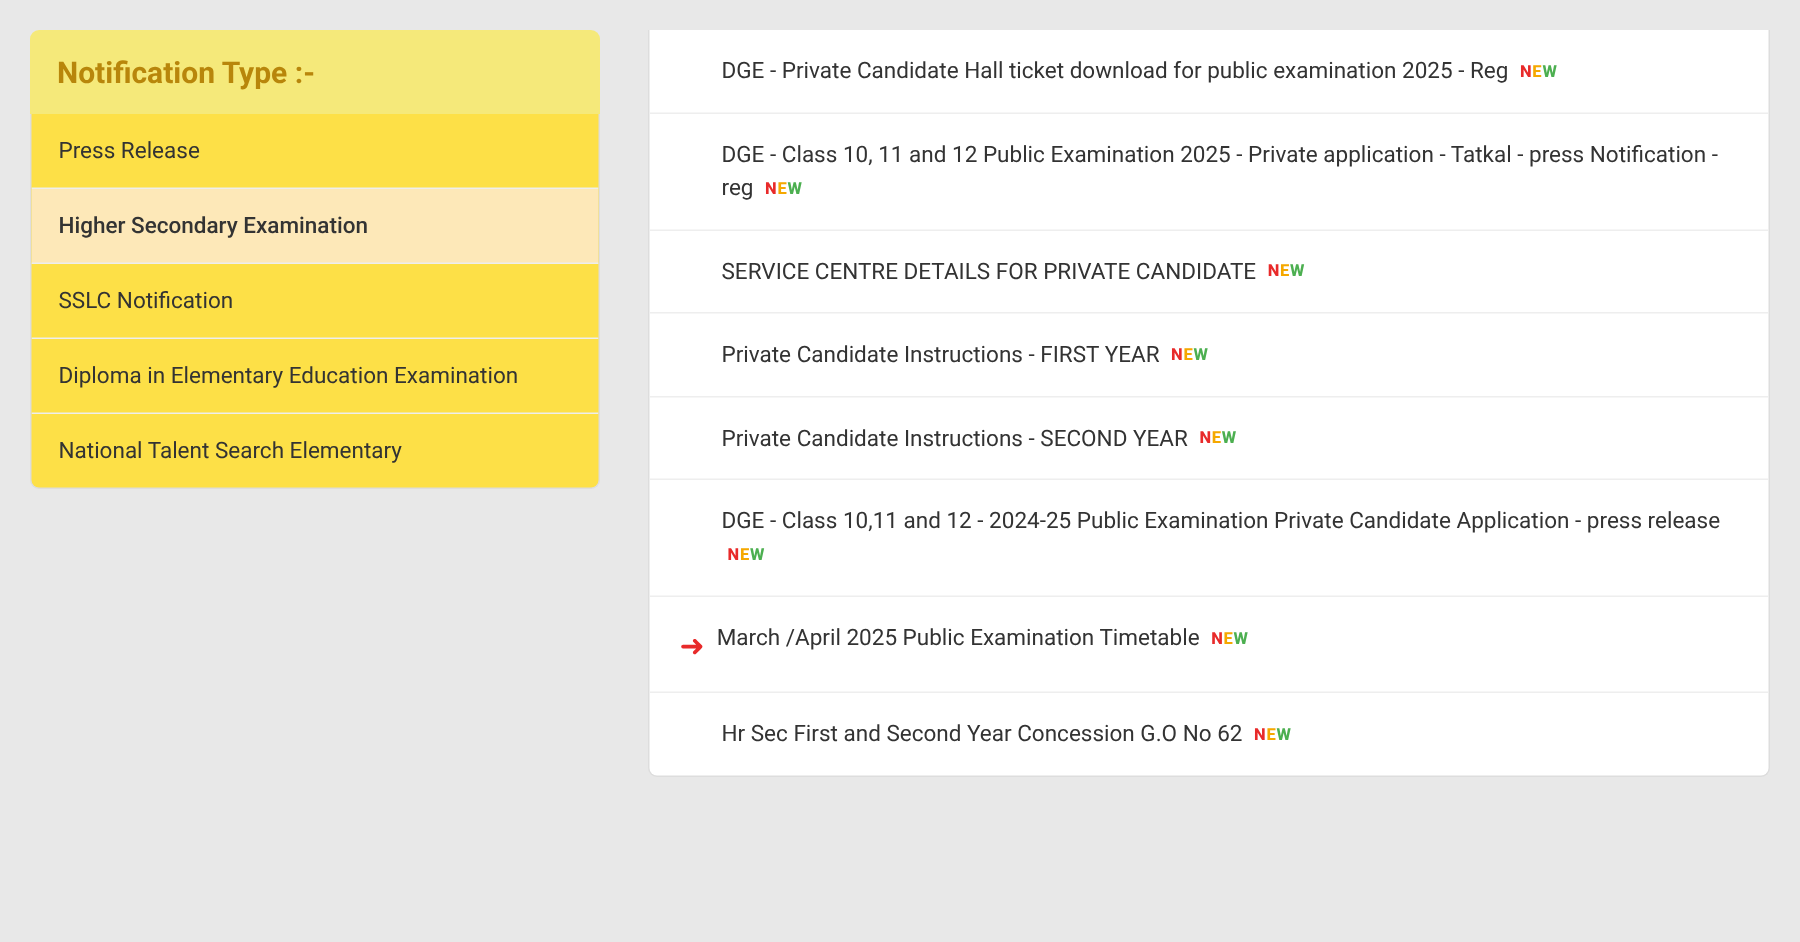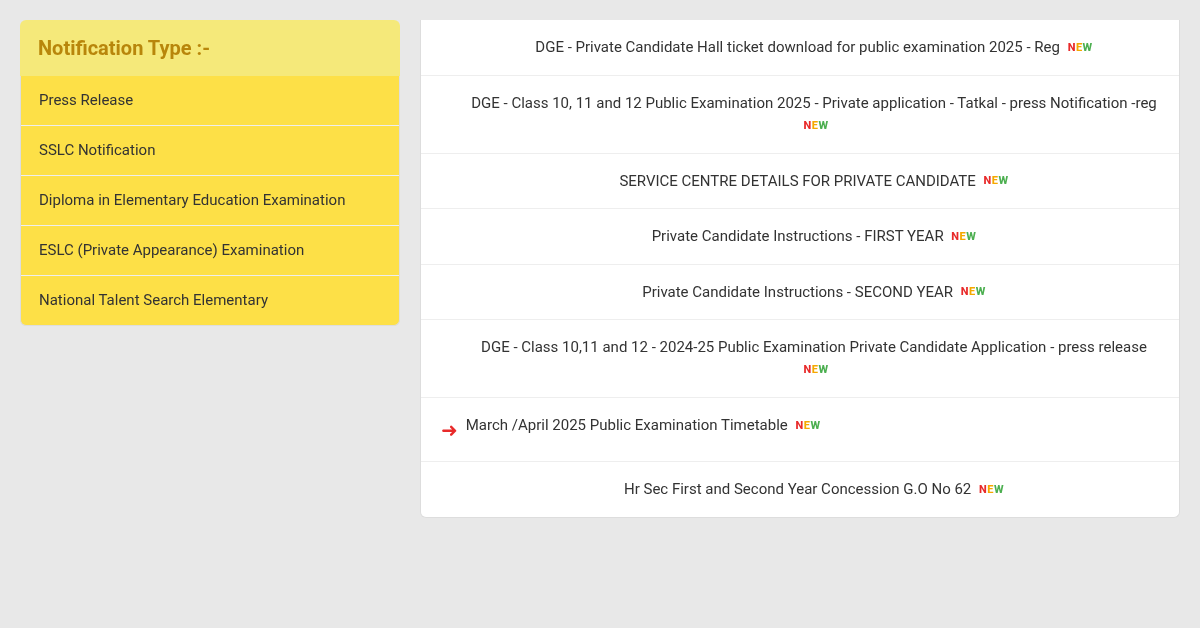--- a/index.html
+++ b/index.html
@@ -7,21 +7,21 @@
       font-family: -apple-system, BlinkMacSystemFont, 'Segoe UI', Roboto, sans-serif;
       background: #e8e8e8;
       min-height: 628px;
       display: flex;
       align-items: flex-start;
       justify-content: center;
       padding: 20px;
     }
     .container {
       display: flex;
-      gap: 20px;
+      gap: 32px;
       width: 1160px;
       max-width: 100%;
     }
     
     .sidebar {
       width: 380px;
       flex-shrink: 0;
     }
     .sidebar-header {
       background: #f5e97a;
@@ -104,36 +104,35 @@
       font-weight: 800;
       letter-spacing: 0.5px;
       margin-left: 4px;
       vertical-align: middle;
     }
     .new-badge .n { color: #e82a2a; }
     .new-badge .e { color: #f5a800; }
     .new-badge .w { color: #4caf50; }
     .no-arrow {
       padding-left: 28px;
-      text-align: center;
     }
   </style>
 </head>
 <body>
 
 <div class="container">
 
   <div class="sidebar">
     <div class="sidebar-header">Notification Type :-</div>
     <div class="sidebar-list">
 
     <div class="sidebar-item">Press Release</div>
+        <div class="sidebar-item active">Higher Secondary Examination</div>
         <div class="sidebar-item">SSLC Notification</div>
         <div class="sidebar-item">Diploma in Elementary Education Examination</div>
-        <div class="sidebar-item">ESLC (Private Appearance) Examination</div>
         <div class="sidebar-item">National Talent Search Elementary</div>
       </div>
   </div>
 
   <div class="content">
     <div class="notification-list">
 
     <div class="notification-item">
           <span class="text no-arrow">DGE - Private Candidate Hall ticket download for public examination 2025 - Reg <span class="new-badge">
               <span class="n">N</span>

